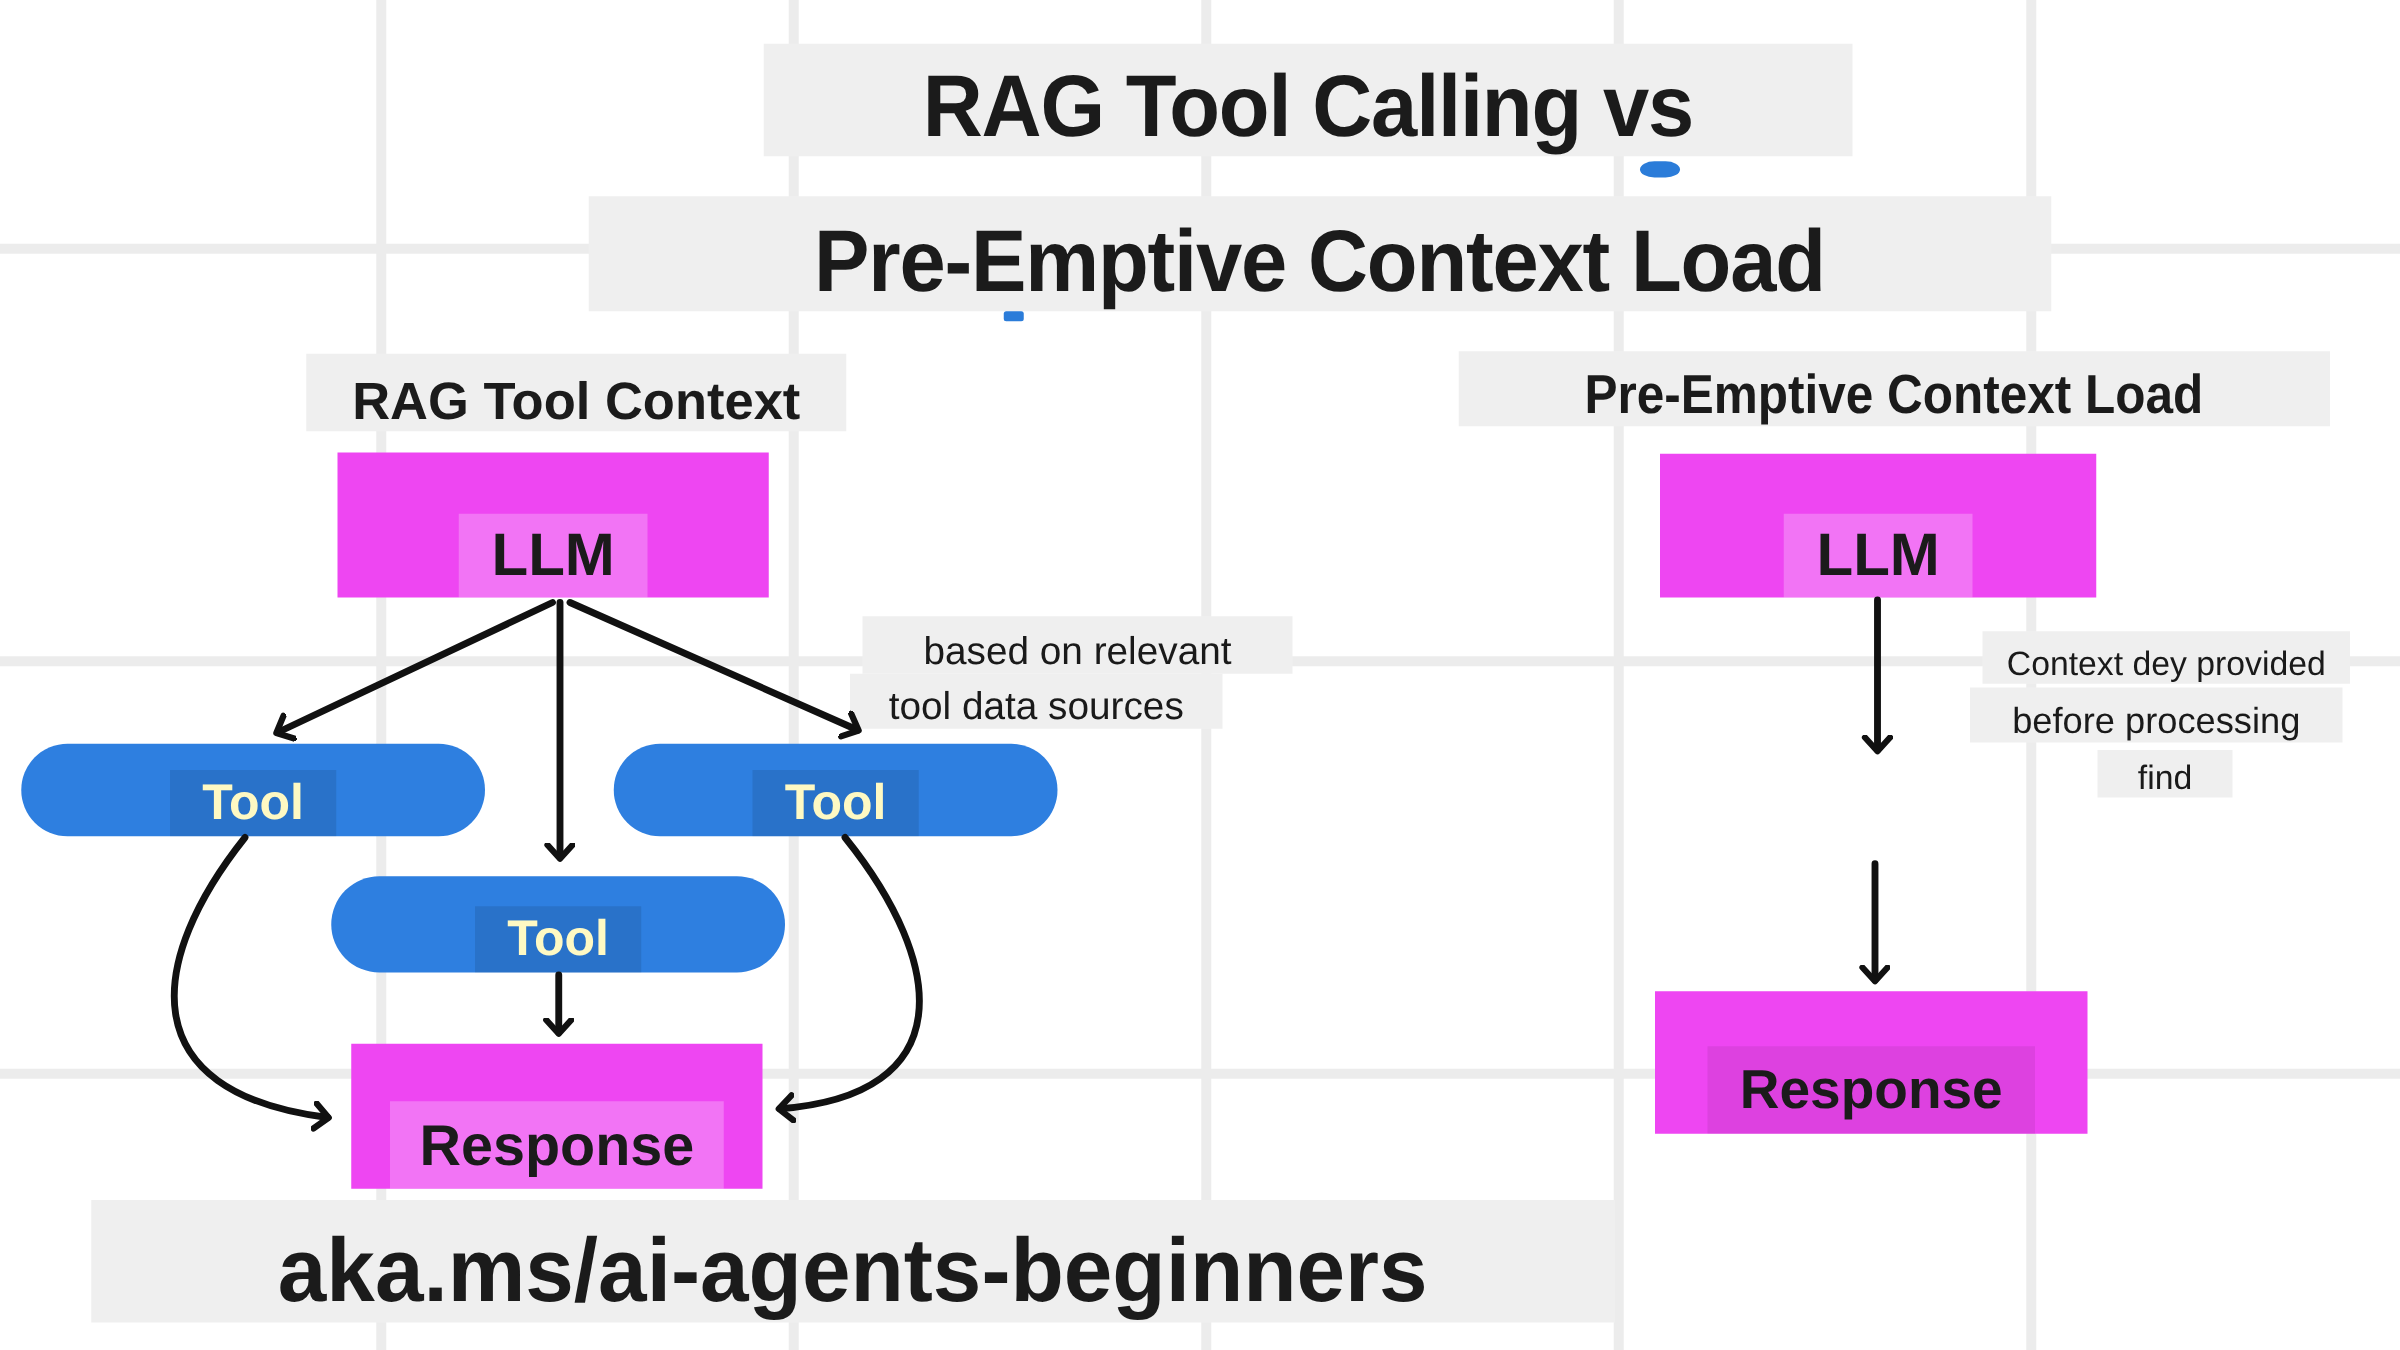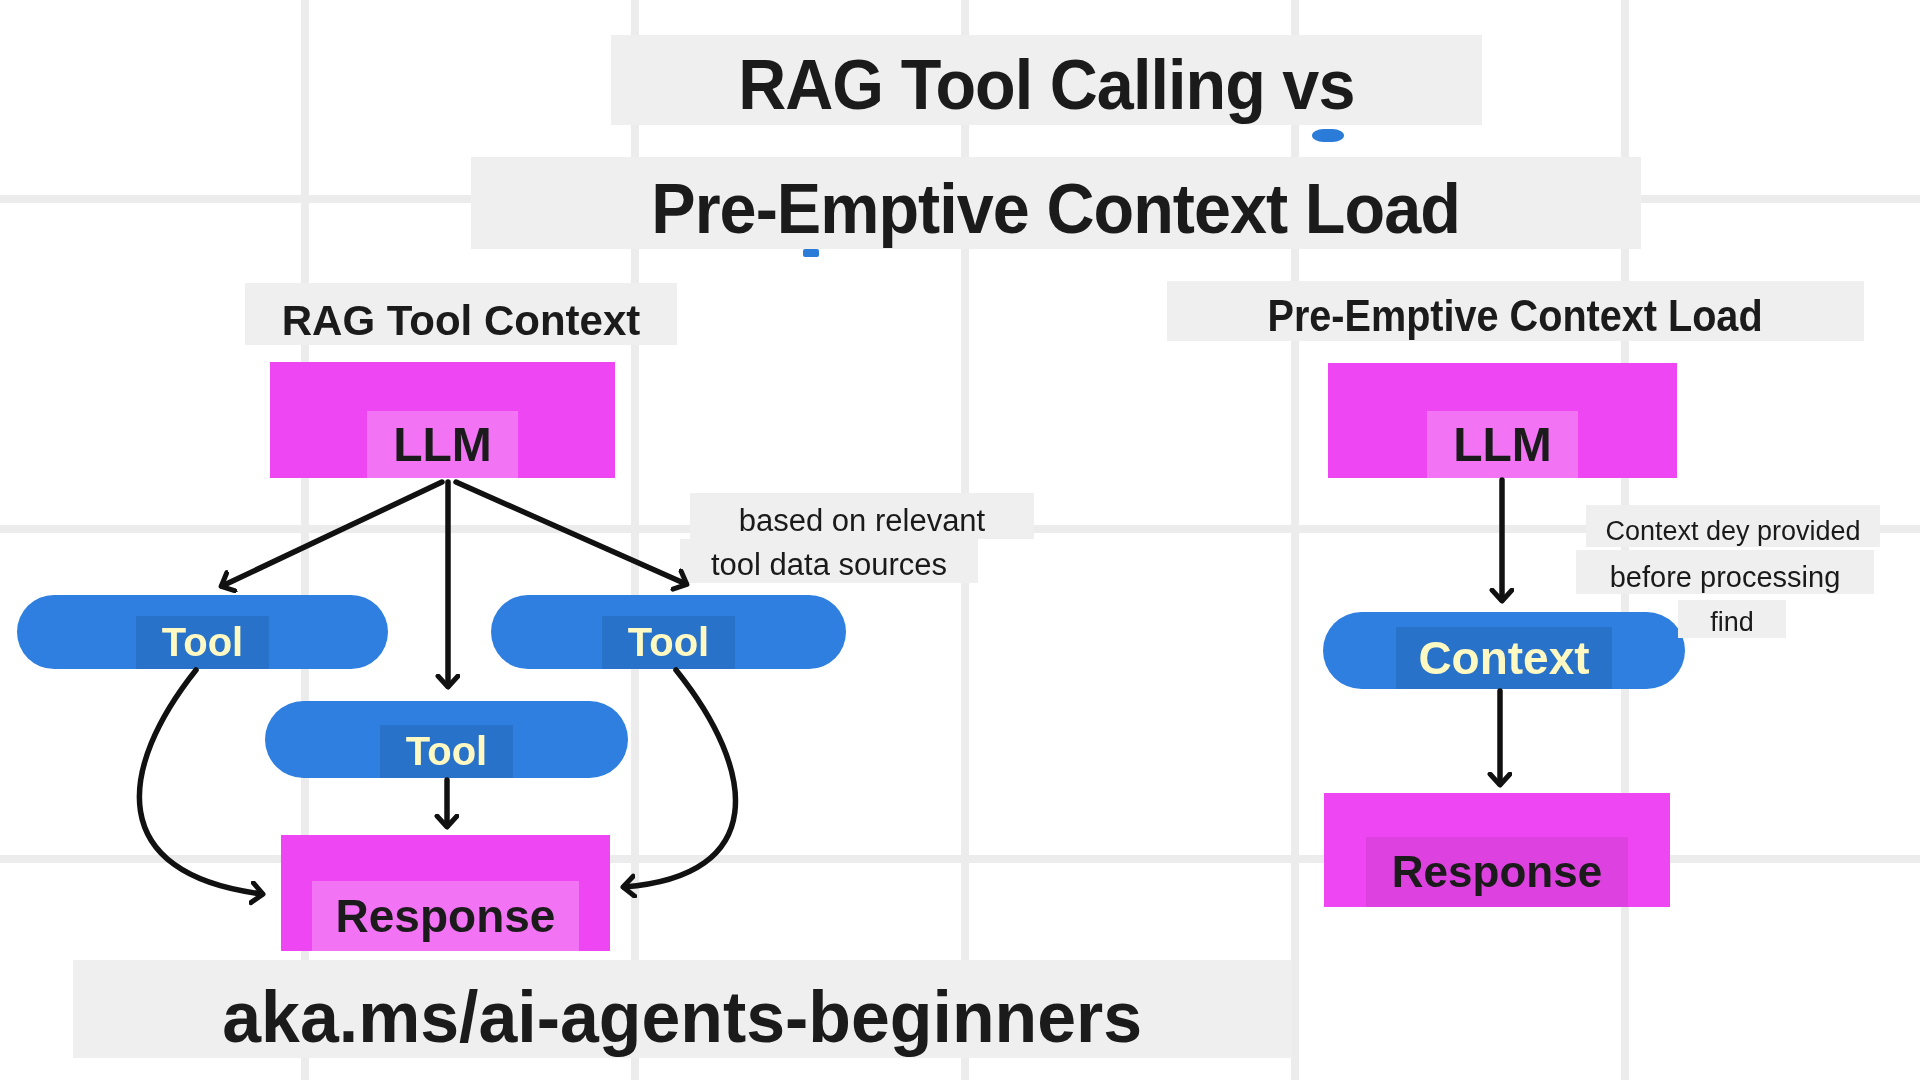--- a/index.html
+++ b/index.html
@@ -86,25 +86,20 @@
   <div class="abs hl" style="left:680px;top:539px;width:298px;height:44px;">
     <span class="ann" style="font-size:31px;">tool data sources</span>
   </div>
 
   <div class="abs shape magenta" style="left:1328px;top:363px;width:349px;height:115px;">
     <span class="inner-light" style="padding:6px 26px;">
       <span class="node-label" style="font-size:48px;">LLM</span>
     </span>
   </div>
 
-  <div class="abs shape pill" style="left:1323px;top:612px;width:362px;height:77px;">
-    <span class="inner-dark" style="padding:4px 22px;">
-      <span class="node-label white" style="font-size:46px;">Context</span>
-    </span>
-  </div>
 
   <div class="abs shape magenta" style="left:1324px;top:793px;width:346px;height:114px;">
     <span class="inner-dim" style="padding:10px 26px;">
       <span class="node-label" style="font-size:44px;font-weight:600;">Response</span>
     </span>
   </div>
 
   <div class="abs hl" style="left:1586px;top:505px;width:294px;height:42px;">
     <span class="ann" style="font-size:27px;">Context dey provided</span>
   </div>

